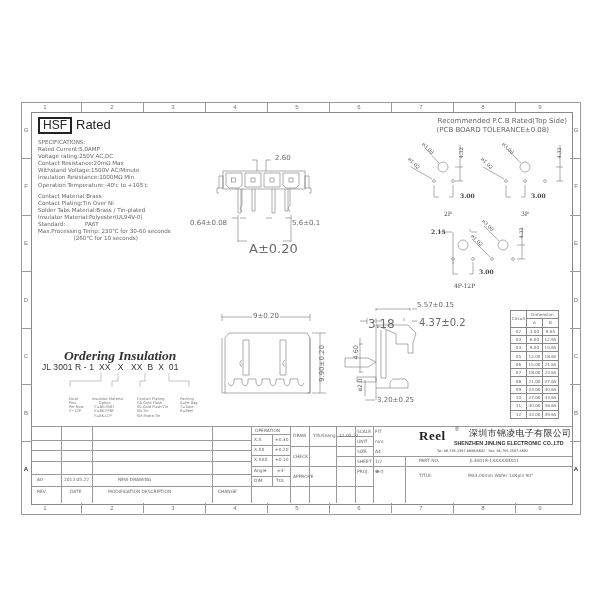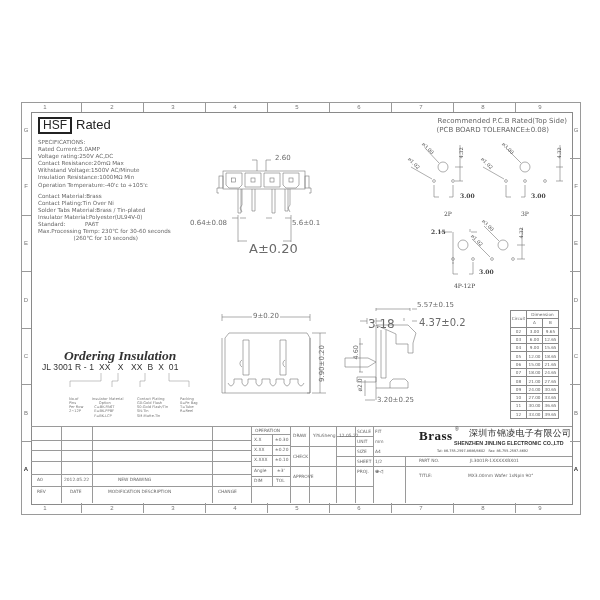--- a/index.html
+++ b/index.html
@@ -407,21 +407,21 @@
 <div class="cell" style="left:375px;top:430px">FIT</div>
 <div class="cell" style="left:357px;top:440px">UNIT</div>
 <div class="cell" style="left:375px;top:440px">mm</div>
 <div class="cell" style="left:357px;top:450px">SIZE</div>
 <div class="cell" style="left:375px;top:450px">A4</div>
 <div class="cell" style="left:357px;top:460px">SHEET</div>
 <div class="cell" style="left:375px;top:460px">1/2</div>
 <div class="cell" style="left:357px;top:470px">PROJ.</div>
 <div class="cell" style="left:375px;top:469px;font-size:5px;color:#333">⊕◁</div>
 
-<div class="jiln">Brass</div>
+<div class="jiln">Reel</div>
 <div class="abs" style="left:455px;top:426px;font-size:5px;color:#333">®</div>
 <div class="cn">深圳市锦凌电子有限公司</div>
 <div class="en">SHENZHEN JINLING ELECTRONIC CO.,LTD</div>
 <div class="tel">Tel: 86-755-2597-8686/8602   Fax: 86-755-2597-8692</div>
 
 <div class="cell" style="left:419px;top:459px">PART NO.</div>
 <div class="cell" style="left:470px;top:459px">JL3001R-1XXXXXBX01</div>
 <div class="cell" style="left:419px;top:474px">TITLE:</div>
 <div class="cell" style="left:468px;top:474px">MX3.00mm Wafer 1xNpin 90°</div>
 

